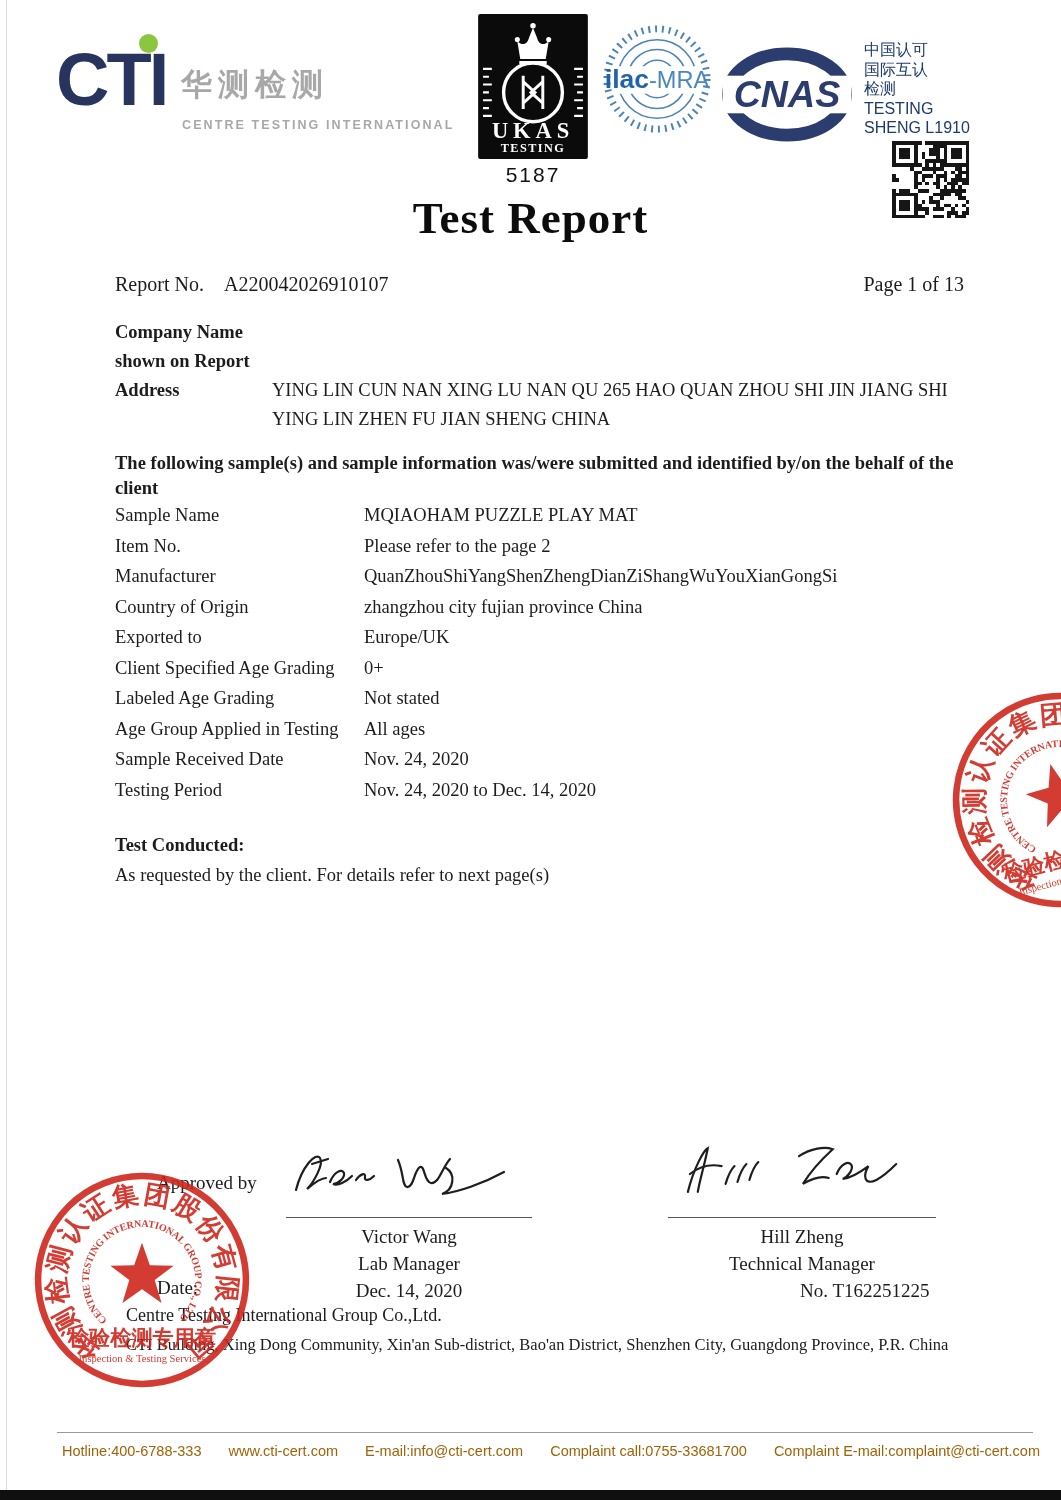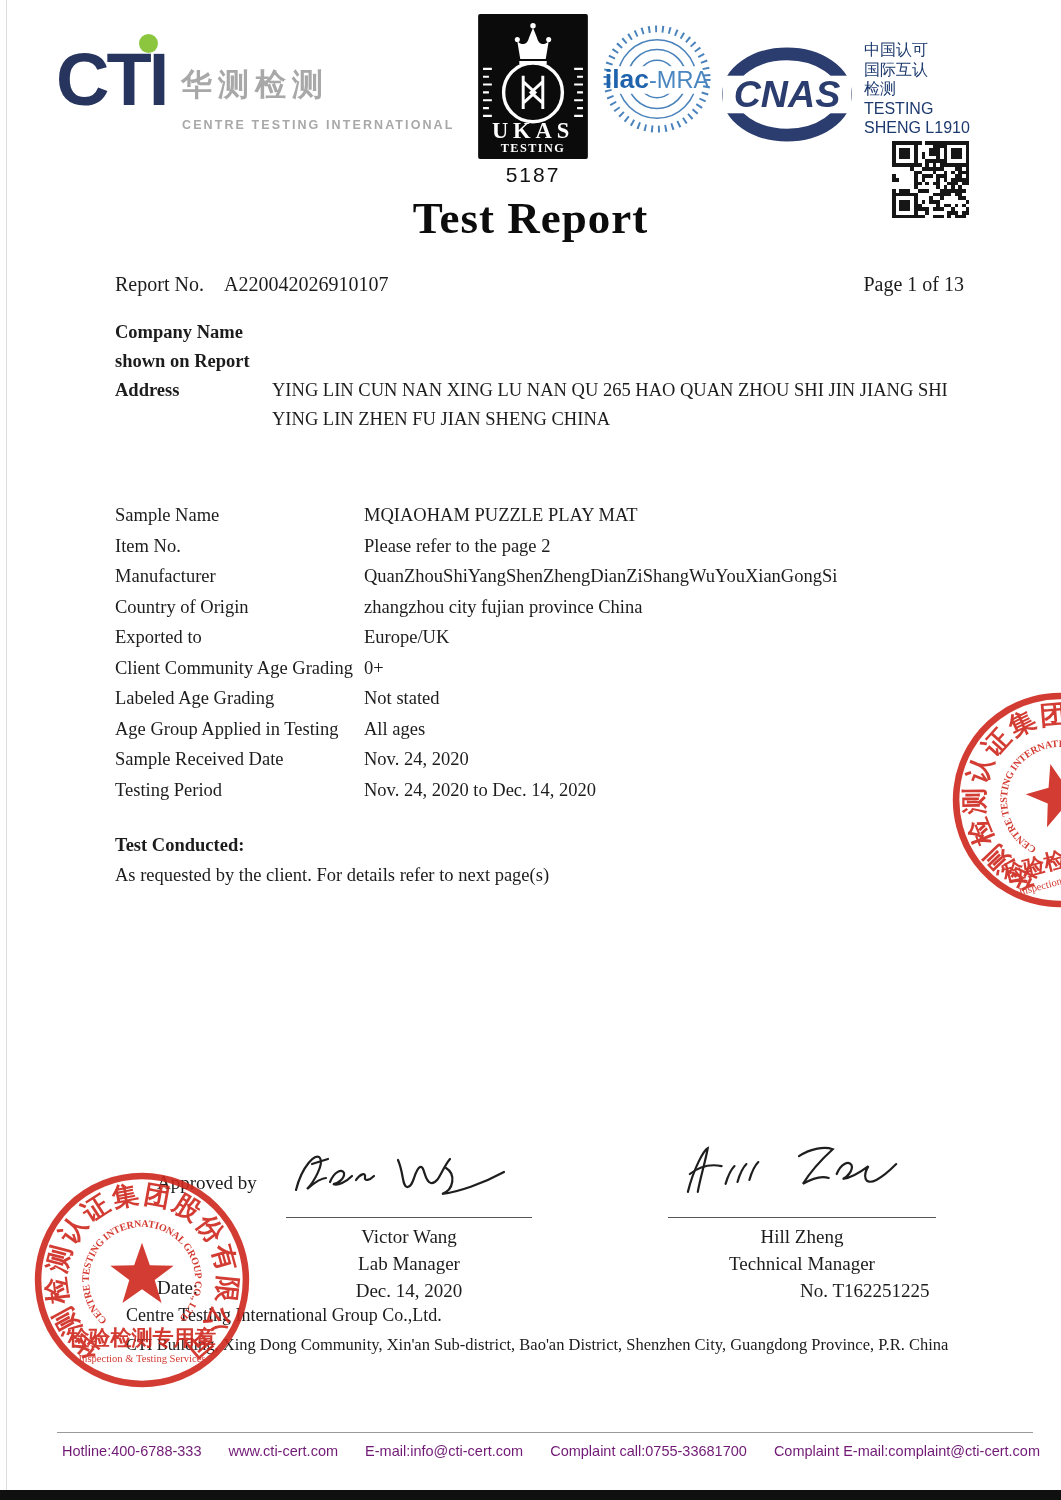--- a/index.html
+++ b/index.html
@@ -27,21 +27,21 @@
   .title{width:100%;text-align:center;font-size:45px;font-weight:bold;letter-spacing:1px;color:#0c0c0c;}
   .meta{font-size:20px;}
   .body-t{font-size:18.5px;}
   .row{position:absolute;left:115px;width:900px;font-size:18.5px;}
   .row .lbl{display:inline-block;width:249px;vertical-align:top;}
   .sigline{height:1px;background:#555;}
   .signame{font-size:19px;text-align:center;}
   .org{font-size:18px;}
   .org2{font-size:16.5px;}
   .footer{display:flex;gap:27px;font-family:"Liberation Sans","DejaVu Sans",sans-serif;
-          font-size:14.5px;color:#701a75;white-space:nowrap;}
+          font-size:14.5px;color:#a16207;white-space:nowrap;}
   .rule{background:#999;}
   .stamp{color:#cf271d;opacity:.9;z-index:5;}
   .sig-svg{z-index:2;}
   .edge{position:absolute;left:6px;top:0;height:100%;width:1px;background:#dcdcdc;}
   .bottombar{position:absolute;left:0;top:1490px;width:100%;height:10px;background:#101010;}
 </style>
 </head>
 <body>
 
 <div class="page">
@@ -548,27 +548,28 @@
   <div class="abs meta" style="left:115px;top:273px;">Report No.</div>
   <div class="abs meta" style="left:224px;top:273px;">A220042026910107</div>
   <div class="abs meta" style="right:97px;top:273px;">Page 1 of 13</div>
 
   <div class="abs body-t bold" style="left:115px;top:322px;">Company Name</div>
   <div class="abs body-t bold" style="left:115px;top:351px;">shown on Report</div>
   <div class="abs body-t bold" style="left:115px;top:380px;">Address</div>
   <div class="abs body-t" style="left:272px;top:380px;">YING LIN CUN NAN XING LU NAN QU 265 HAO QUAN ZHOU SHI JIN JIANG SHI</div>
   <div class="abs body-t" style="left:272px;top:409px;">YING LIN ZHEN FU JIAN SHENG CHINA</div>
 
+  <div class="abs body-t bold" style="left:115px;top:451px;width:848px;line-height:24.5px;">The following sample(s) and sample information was/were submitted and identified by/on the behalf of the client</div>
 
   <div class="row" style="top:505px;"><span class="lbl">Sample Name</span><span>MQIAOHAM PUZZLE PLAY MAT</span></div>
   <div class="row" style="top:536px;"><span class="lbl">Item No.</span><span>Please refer to the page 2</span></div>
   <div class="row" style="top:566px;"><span class="lbl">Manufacturer</span><span>QuanZhouShiYangShenZhengDianZiShangWuYouXianGongSi</span></div>
   <div class="row" style="top:597px;"><span class="lbl">Country of Origin</span><span>zhangzhou city fujian province China</span></div>
   <div class="row" style="top:627px;"><span class="lbl">Exported to</span><span>Europe/UK</span></div>
-  <div class="row" style="top:658px;"><span class="lbl">Client Community Age Grading</span><span>0+</span></div>
+  <div class="row" style="top:658px;"><span class="lbl">Client Specified Age Grading</span><span>0+</span></div>
   <div class="row" style="top:688px;"><span class="lbl">Labeled Age Grading</span><span>Not stated</span></div>
   <div class="row" style="top:719px;"><span class="lbl">Age Group Applied in Testing</span><span>All ages</span></div>
   <div class="row" style="top:749px;"><span class="lbl">Sample Received Date</span><span>Nov. 24, 2020</span></div>
   <div class="row" style="top:780px;"><span class="lbl">Testing Period</span><span>Nov. 24, 2020 to Dec. 14, 2020</span></div>
 
   <div class="abs body-t bold" style="left:115px;top:835px;">Test Conducted:</div>
   <div class="abs body-t" style="left:115px;top:865px;">As requested by the client. For details refer to next page(s)</div>
 
   <div class="abs signame" style="left:157px;top:1172px;text-align:left;">Approved by</div>
   <div class="abs signame" style="left:157px;top:1277px;text-align:left;">Date:</div>

